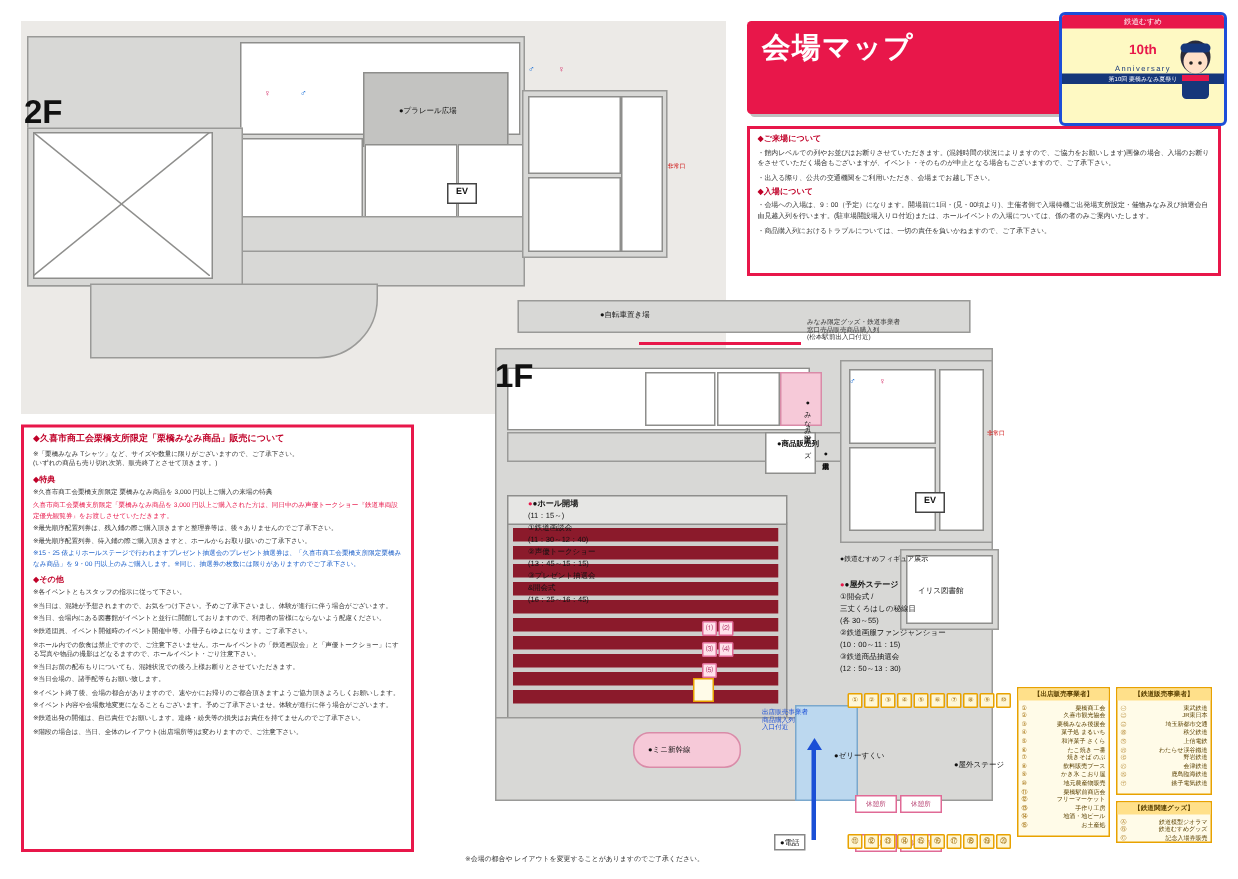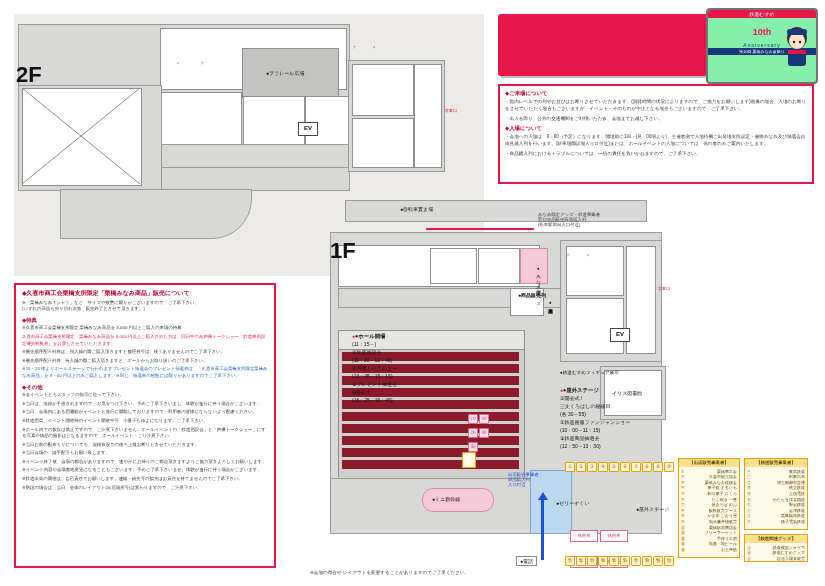--- a/index.html
+++ b/index.html
@@ -27,21 +27,21 @@
     background:#e8174a;border-radius:3px;
     box-shadow:2px 2px 0 rgba(0,0,0,.25);
     color:#fff;font-weight:bold;font-size:20px;
     letter-spacing:1px;
     padding:6px 10px;box-sizing:border-box;
     line-height:26px;
   }
   #title-banner .l2{font-size:19px;}
   #anniv{
     left:706px;top:8px;width:108px;height:72px;
-    background:#86efac;border:2px solid #737373;border-radius:4px;
+    background:#fef9c3;border:2px solid #1d4ed8;border-radius:4px;
     text-align:center;overflow:hidden;
   }
   #anniv .top{background:#e8174a;color:#fff;font-size:5px;padding:1px 0;}
   #anniv .big{font-size:22px;font-weight:bold;color:#16377a;line-height:20px;}
   #anniv .big span{font-size:9px;color:#e8174a;}
   #anniv .sub{font-size:5px;color:#16377a;letter-spacing:1px;}
   #anniv .cap{font-size:4px;background:#16377a;color:#fff;padding:1px;}
   #anniv-girl{
     position:absolute;right:2px;top:14px;width:34px;height:46px;
   }
@@ -138,20 +138,21 @@
 <div class="abs floor-label" style="left:16px;top:62px;">2F</div>
 <div class="abs maplabel" style="left:266px;top:70px;">●プラレール広場</div>
 <div class="abs ev" style="left:298px;top:122px;width:18px;height:12px;">EV</div>
 <div class="abs tiny" style="left:445px;top:108px;color:#c00;">非常口</div>
 <div class="abs wc-icon" style="left:176px;top:60px;color:#d6336c;">♀</div>
 <div class="abs wc-icon" style="left:200px;top:60px;color:#1a6fd6;">♂</div>
 <div class="abs wc-icon" style="left:352px;top:44px;color:#1a6fd6;">♂</div>
 <div class="abs wc-icon" style="left:372px;top:44px;color:#d6336c;">♀</div>
 
 <div class="abs" id="title-banner">
+  <div class="l2">会場マップ</div>
 </div>
 
 <div class="abs" id="anniv">
   <div class="top">鉄道むすめ</div>
   <div class="big">
     <span>10</span><span>th</span>
   </div>
   <div class="sub">Anniversary</div>
   <div class="cap">第10回 栗橋みなみ夏祭り</div>
   <svg id="anniv-girl" viewBox="0 0 34 46">

